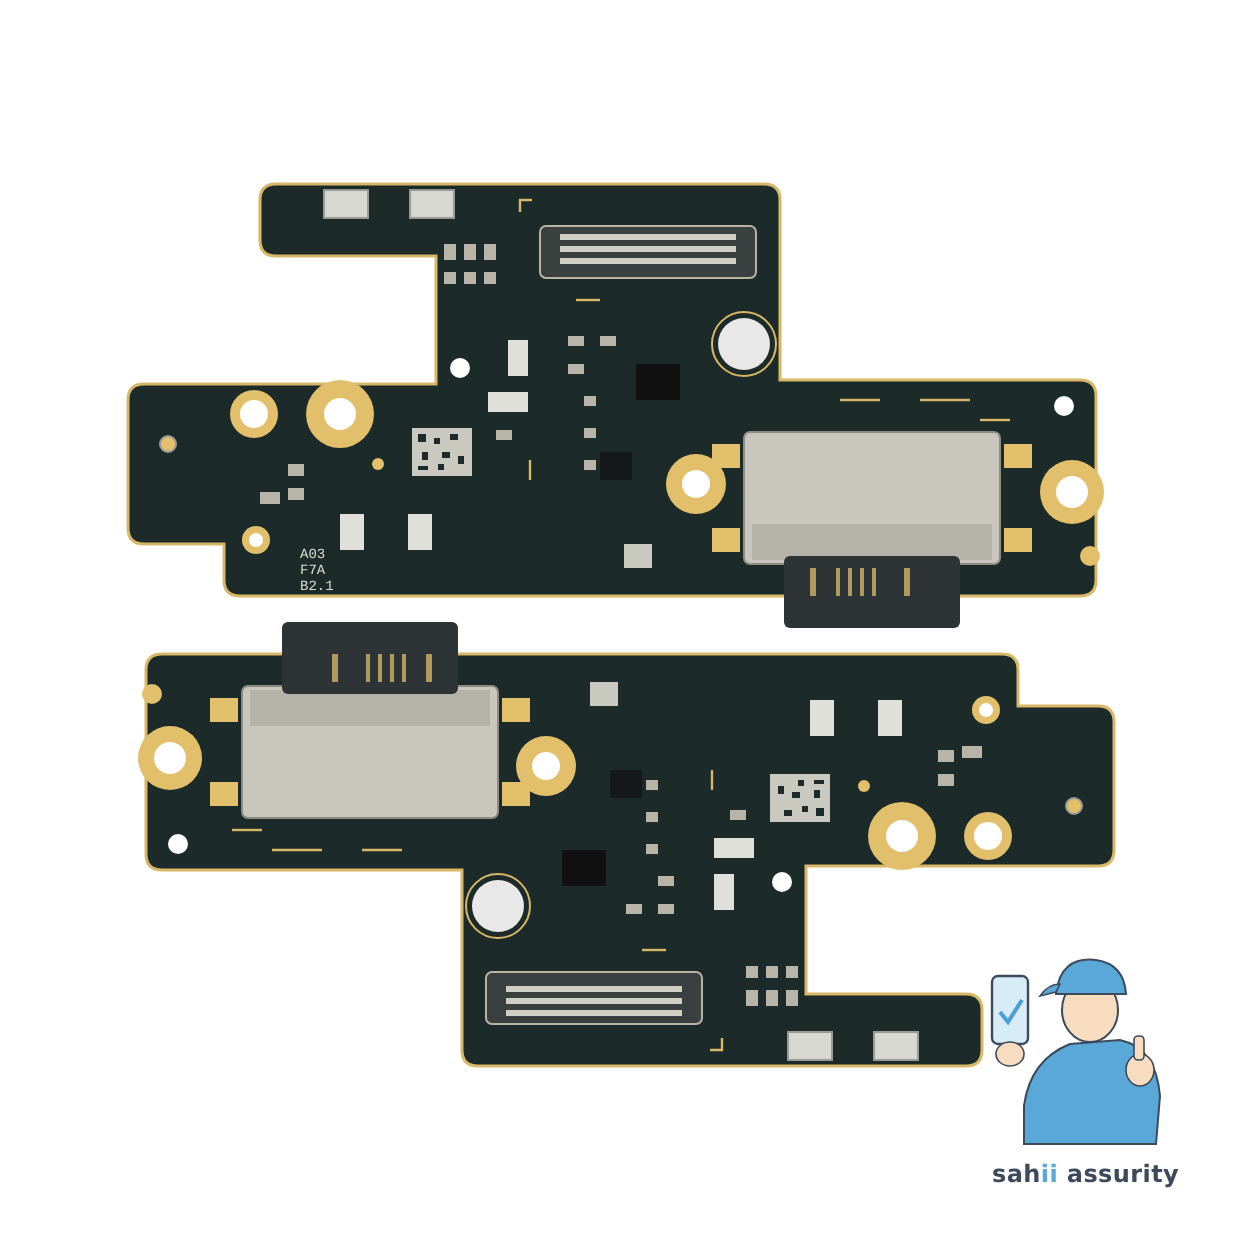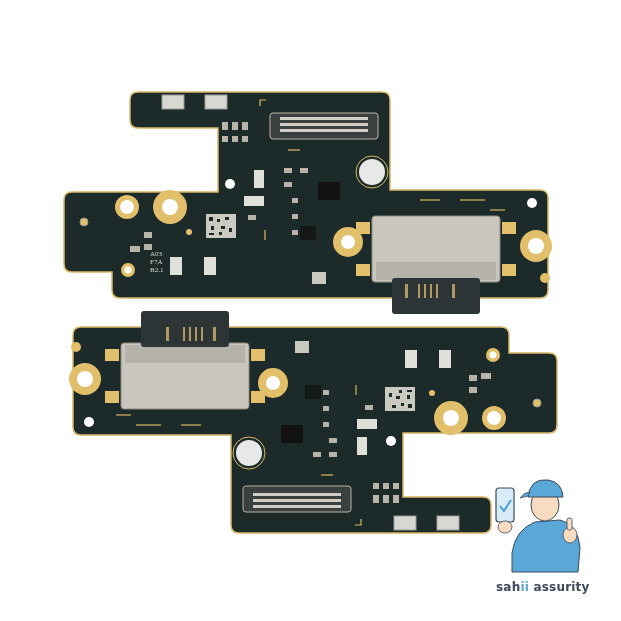--- a/index.html
+++ b/index.html
@@ -4,21 +4,21 @@
 <style>
   html, body { margin: 0; padding: 0; background: #ffffff; }
   body { width: 621px; height: 621px; position: relative; overflow: hidden; font-family: "DejaVu Sans", sans-serif; }
   .scene { position: absolute; left: 0; top: 0; width: 621px; height: 621px; }
   .brand-text {
     position: absolute; left: 496px; top: 580px; width: 120px;
     font-family: "DejaVu Sans", sans-serif; font-weight: bold; font-size: 12px;
     color: #3d4a5c; letter-spacing: 0.2px; white-space: nowrap;
   }
   .brand-text .hi { color: #5aa8d8; }
-  .marking { position: absolute; font-family: Liberation Serif, serif; font-size: 7px; color: #d9dccf; line-height: 8px; }
+  .marking { position: absolute; font-family: Liberation Mono, monospace; font-size: 7px; color: #d9dccf; line-height: 8px; margin-top: 24px; }
 </style>
 </head>
 <body>
 
 <svg class="scene" viewBox="0 0 621 621" xmlns="http://www.w3.org/2000/svg">
   <defs>
     <g id="board">
 
       <path d="M138,92 L382,92 Q390,92 390,100 L390,190 L540,190 Q548,190 548,198 L548,290 Q548,298 540,298 L120,298 Q112,298 112,290 L112,272 L72,272 Q64,272 64,264 L64,200 Q64,192 72,192 L218,192 L218,128 L138,128 Q130,128 130,120 L130,100 Q130,92 138,92 Z" fill="#1c2b2a" stroke="#d8b766" stroke-width="1.5"></path>
 

